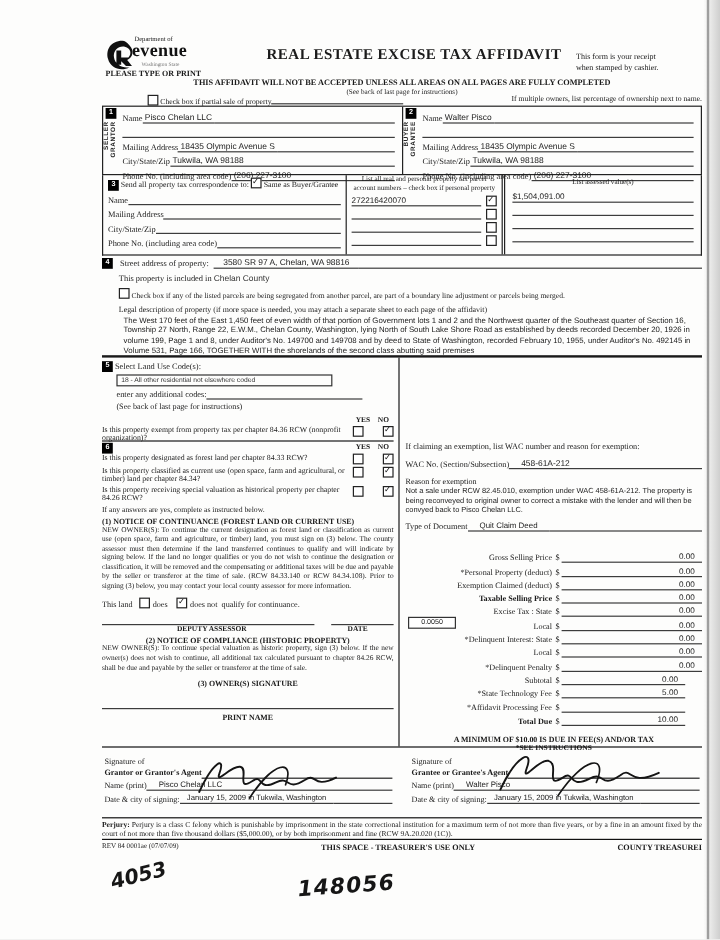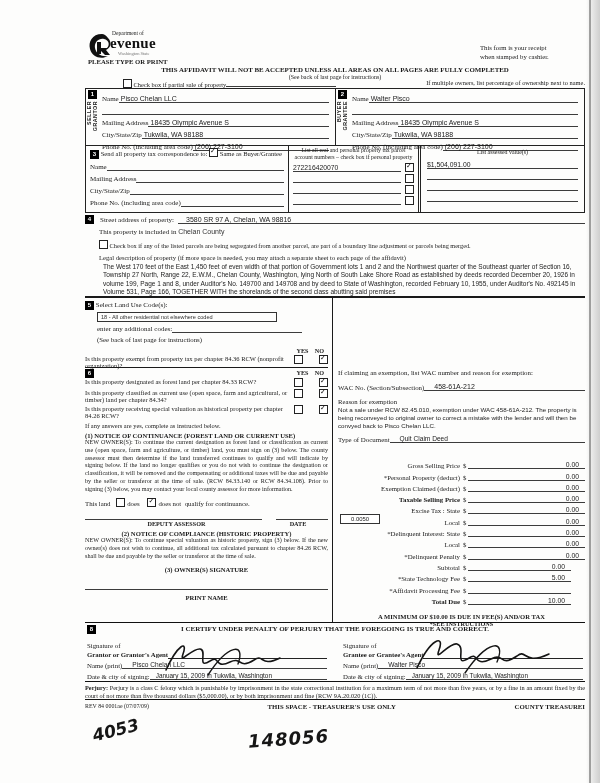--- a/index.html
+++ b/index.html
@@ -69,20 +69,21 @@
   <div style="position:relative;height:30px;">
     <svg width="118" height="32" viewBox="0 0 118 32">
       <path d="M14 2 C4 2 0 10 2 17 C4 25 13 28 20 24 C14 25 8 22 7 16 C6 10 11 6 16 7 C21 8 22 13 19 16 L13 16 L13 10 L9 10 L9 22 L13 22 L13 19 L17 23 L22 23 L18 18 C23 16 24 10 20 6 C18 3.5 16 2 14 2 Z" fill="#111"></path>
     </svg>
     <span style="position:absolute;left:24px;top:-2px;font:5.5px 'Liberation Serif',serif;color:#222;">Department of</span>
     <span style="position:absolute;left:22px;top:3px;font:bold 15px 'Liberation Serif',serif;color:#111;letter-spacing:.3px;">evenue</span>
     <span style="position:absolute;left:30px;top:19px;font:4.5px 'Liberation Serif',serif;color:#777;">Washington State</span>
   </div>
 </div>
 <div class="abs ctr" style="left:130px;top:38px;width:430px;">
+  <div class="title">REAL ESTATE EXCISE TAX AFFIDAVIT</div>
 </div>
 <div class="abs" style="left:480px;top:44px;width:105px;font-size:6.7px;line-height:1.3;">
   <div>This form is your receipt</div>
   <div>when stamped by cashier.</div>
 </div>
 <div class="abs b" style="left:88px;top:58px;font-size:6.7px;">PLEASE TYPE OR PRINT</div>
 <div class="abs ctr warn" style="left:85px;top:66px;width:500px;">THIS AFFIDAVIT WILL NOT BE ACCEPTED UNLESS ALL AREAS ON ALL PAGES ARE FULLY COMPLETED</div>
 <div class="abs ctr seeback" style="left:85px;top:73.5px;width:500px;">(See back of last page for instructions)</div>
 <div class="abs" style="left:85px;top:79px;width:500px;display:flex;justify-content:space-between;font-size:6.4px;">
   <span style="margin-left:38px;"><span class="cb"></span> <span>Check box if partial sale of property</span><span class="ul" style="display:inline-block;width:110px;"></span></span>
@@ -374,24 +375,20 @@
   <div class="mrow">
         <span class="mlabel b">Total Due</span>
         <span class="dollar">$</span>
         <span class="mline" style="margin-right:14px;"><span class="mamt">10.00</span></span>
       </div>
   <div class="ctr b" style="font-size:6.6px;margin-top:8px;">A MINIMUM OF $10.00 IS DUE IN FEE(S) AND/OR TAX</div>
   <div class="ctr b" style="font-size:6.2px;">*SEE INSTRUCTIONS</div>
 </div>
 
 <div class="abs" style="left:85px;top:622px;width:500px;border-top:1.5px solid #111;">
-  <div style="position:relative;text-align:center;font-size:7px;font-weight:bold;padding-top:2px;">
-    <span class="num" style="position:absolute;left:2px;top:2px;">8</span>
-    <span>I CERTIFY UNDER PENALTY OF PERJURY THAT THE FOREGOING IS TRUE AND CORRECT.</span>
-  </div>
   <div style="display:flex;margin-top:2px;">
     <div style="width:50%;padding:0 8px 0 2px;box-sizing:border-box;">
       <div class="row" style="position:relative;height:24px;">
         <span style="font-size:6.8px;line-height:1.25;white-space:nowrap;"><span>Signature of</span><br><span class="b">Grantor or Grantor's Agent</span></span>
         <span class="sigline" style="position:relative;">
           <svg class="sig" width="140" height="34" viewBox="0 0 140 34" style="position:absolute;left:-10px;top:-16px;">
             <path d="M8 28 C20 2 30 -2 25 12 C21 23 34 6 42 7 C50 8 38 28 52 19 C62 12 56 28 72 20 C84 14 80 28 96 18 C106 11 102 26 122 16" stroke="#151515" stroke-width="1.6" fill="none" stroke-linecap="round"></path>
             <path d="M50 33 C70 2 88 0 80 22" stroke="#151515" stroke-width="1.4" fill="none" stroke-linecap="round"></path>
           </svg>
         </span>

